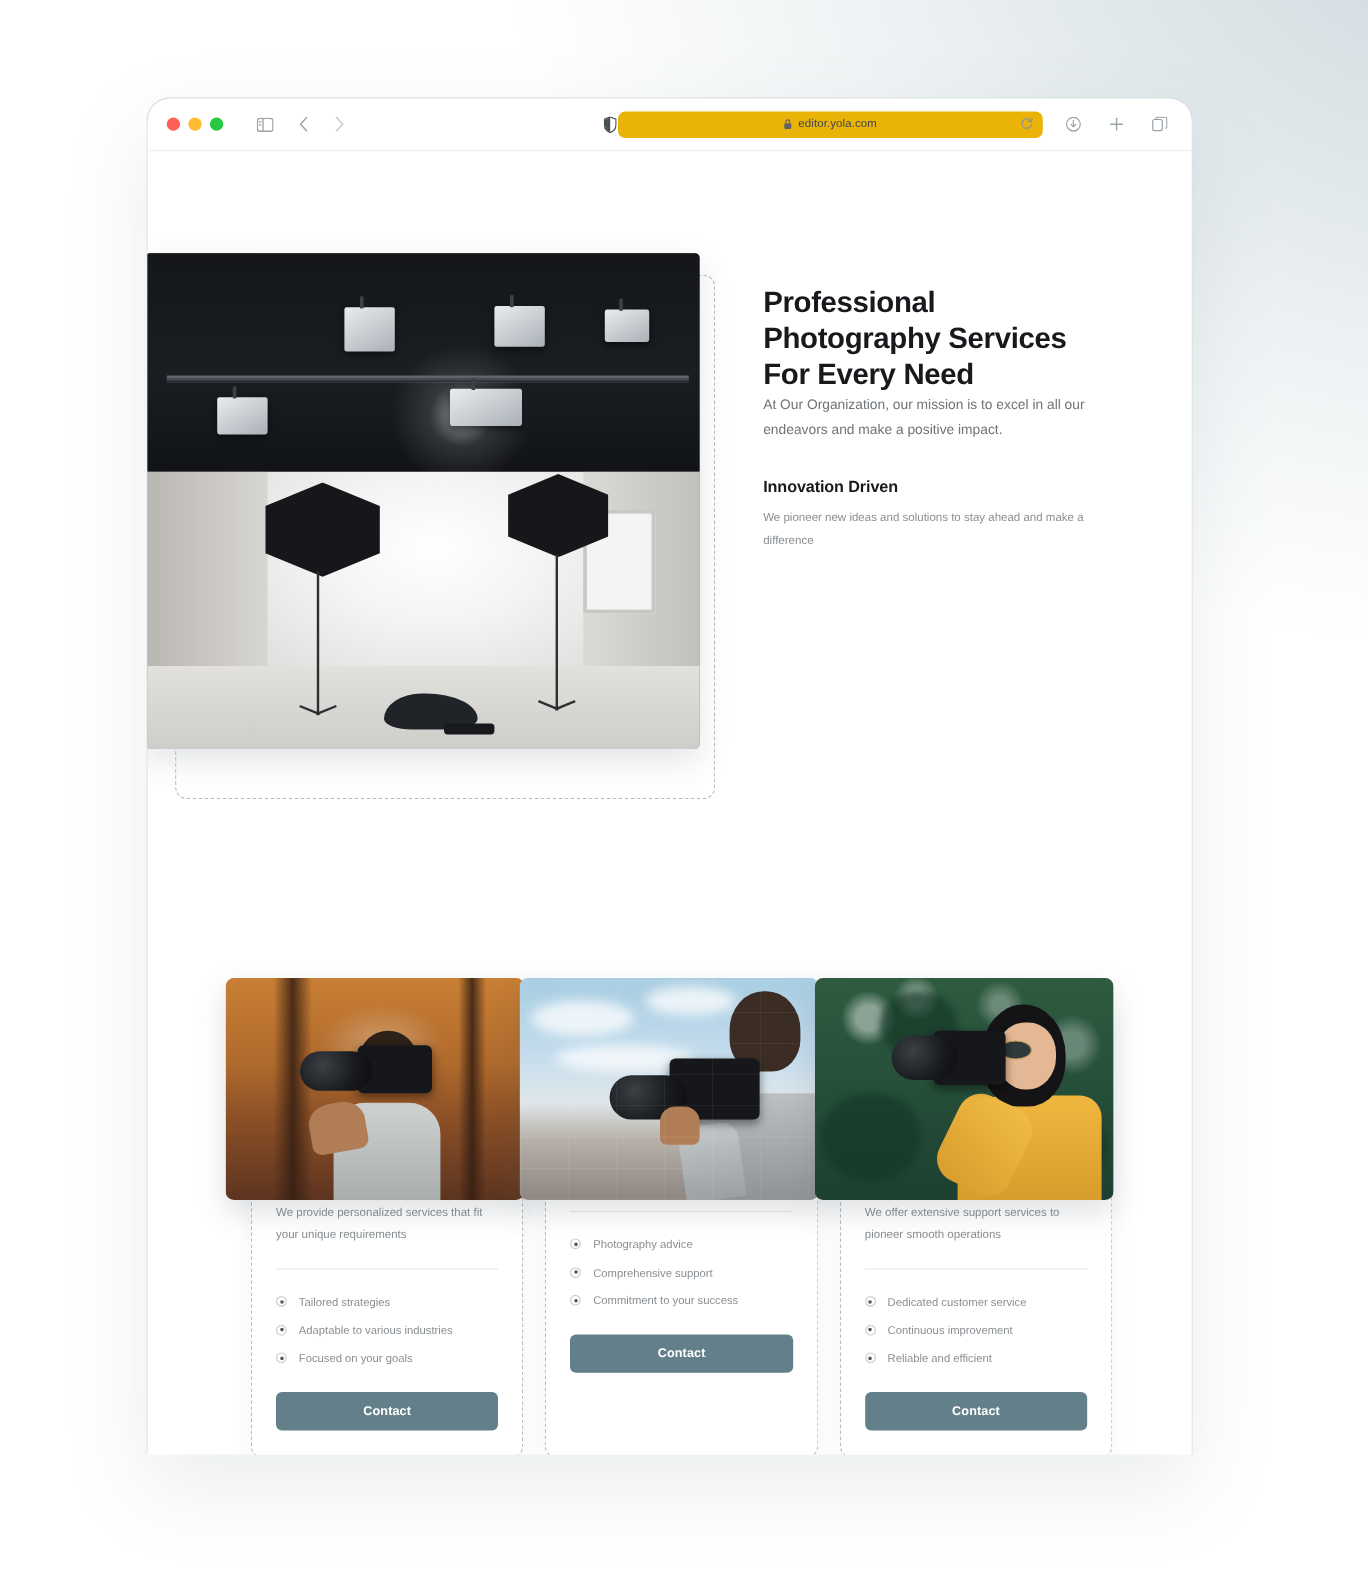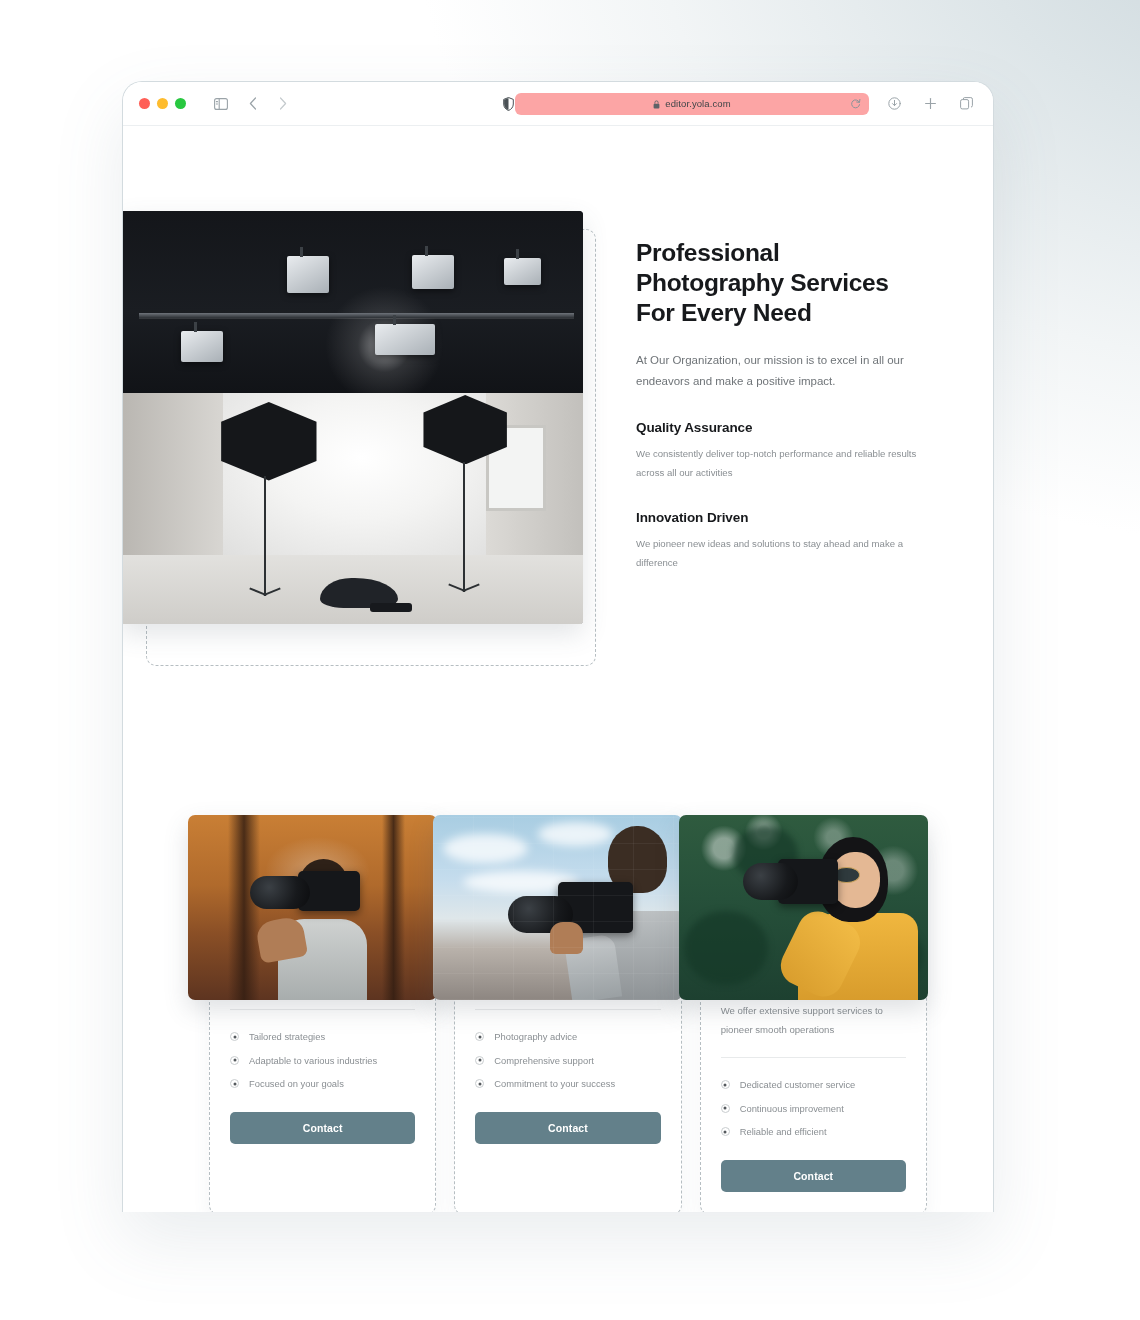--- a/index.html
+++ b/index.html
@@ -62,21 +62,21 @@
   .tb-icon svg { display: block; }
   .nav-arrows { display: flex; gap: 4px; margin-left: 6px; }
 
   #shield-wrap { position: absolute; left: 372px; }
 
   #address-bar {
     position: absolute;
     left: 392px;
     width: 354px;
     height: 22px;
-    background: #fca5a5;
+    background: #eab308;
     border-radius: 6px;
     display: flex;
     align-items: center;
     justify-content: center;
     gap: 5px;
   }
   #address-text {
     font-size: 9.5px;
     color: #3f4548;
     letter-spacing: .1px;
@@ -205,21 +205,20 @@
     width: 286px;
   }
   #hero-title {
     font-size: 24.5px;
     line-height: 30px;
     font-weight: 700;
     color: #17191c;
     letter-spacing: -.3px;
   }
   #hero-sub {
-    margin-top: 22px;
     font-size: 11.5px;
     line-height: 21px;
     color: #6f7478;
   }
   .feature-block { margin-top: 28px; }
   .feature-title {
     font-size: 13.5px;
     font-weight: 700;
     color: #17191c;
     letter-spacing: -.1px;
@@ -556,24 +555,20 @@
           <div class="lamp" style="left:63%;top:24%;width:9%;height:19%;"></div>
           <div class="lamp" style="left:83%;top:26%;width:8%;height:15%;"></div>
         </div>
       </div>
     </div>
 
     <div id="hero-copy">
       <h1 id="hero-title">Professional Photography Services For Every Need</h1>
       <p id="hero-sub">At Our Organization, our mission is to excel in all our endeavors and make a positive impact.</p>
 
-      <div class="feature-block">
-        <div class="feature-title">Quality Assurance</div>
-        <div class="feature-text">We consistently deliver top-notch performance and reliable results across all our activities</div>
-      </div>
 
       <div class="feature-block">
         <div class="feature-title">Innovation Driven</div>
         <div class="feature-text">We pioneer new ideas and solutions to stay ahead and make a difference</div>
       </div>
     </div>
 
     <div id="cards-row">
 
       <div class="card">
@@ -582,20 +577,21 @@
             <div class="trunk" style="left:16%;width:13%;"></div>
             <div class="trunk" style="left:78%;width:9%;"></div>
             <div class="autumn-head"></div>
             <div class="autumn-body"></div>
             <div class="cam-body" style="left:44%;top:30%;width:25%;height:22%;"></div>
             <div class="cam-lens" style="left:25%;top:33%;width:24%;height:18%;"></div>
             <div class="hand" style="left:28%;top:56%;width:19%;height:22%;transform:rotate(-10deg);"></div>
           </div>
         </div>
         <div class="card-title">Custom Solutions</div>
+        <div class="card-desc">We provide personalized services that fit your unique requirements</div>
         <div class="card-rule"></div>
         <ul class="card-list">
           <li>
               <span class="bullet"></span>
               <span>Tailored strategies</span>
             </li>
           <li>
               <span class="bullet"></span>
               <span>Adaptable to various industries</span>
             </li>

